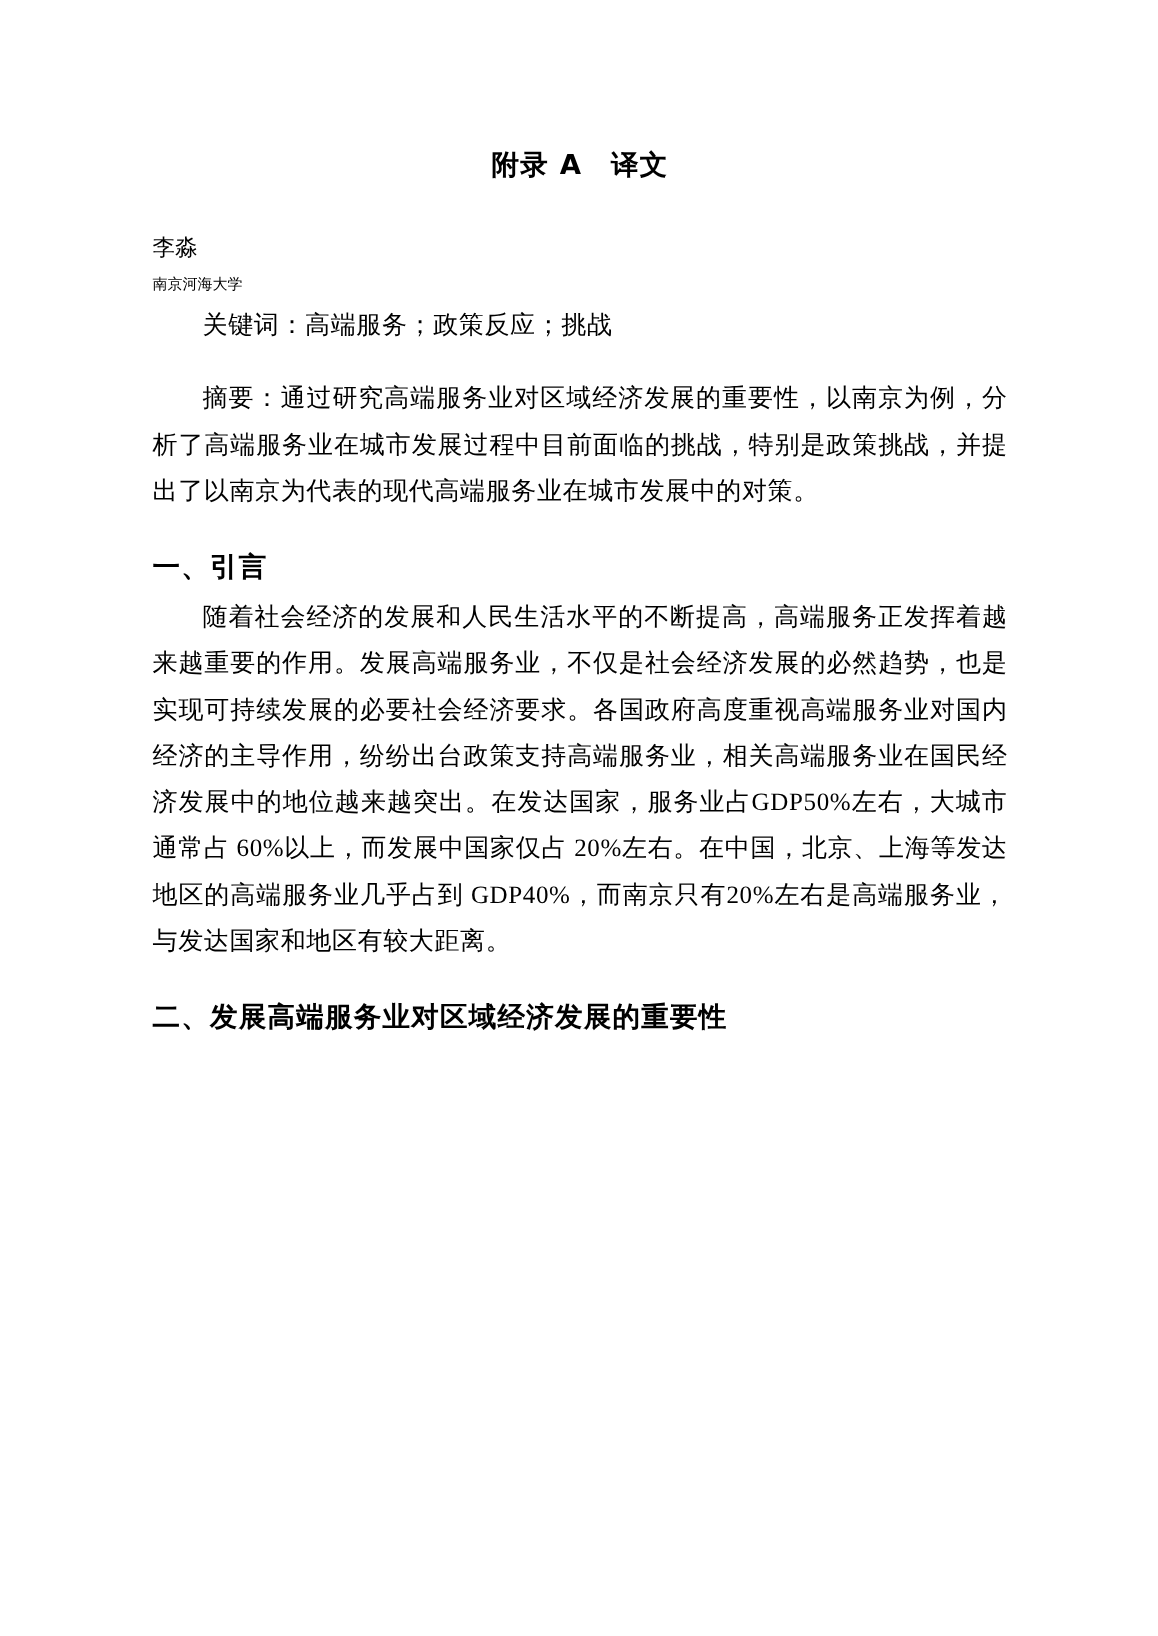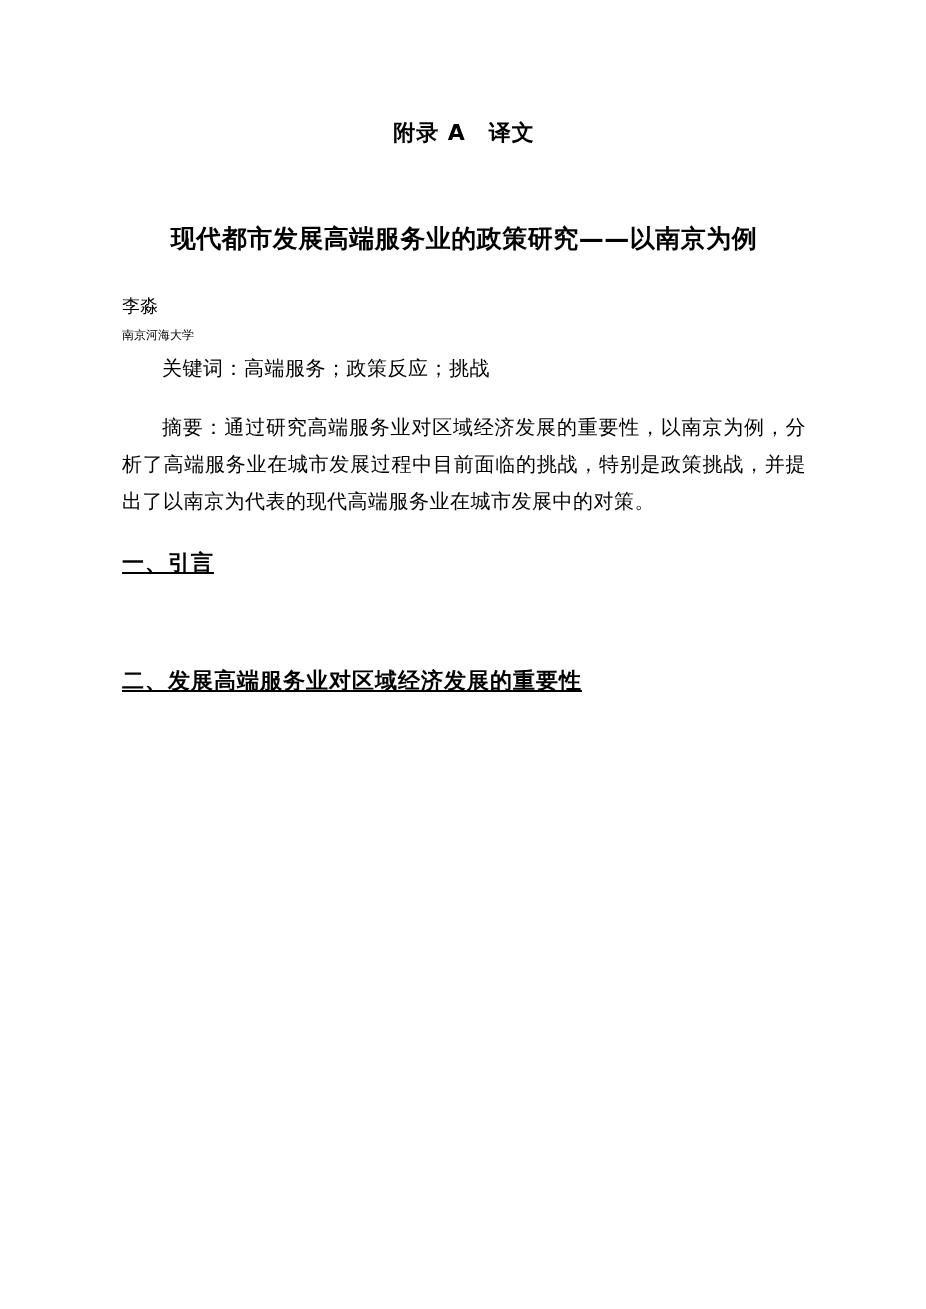--- a/index.html
+++ b/index.html
@@ -65,53 +65,52 @@
     margin-top: 0;
     text-indent: 2em;
   }
   .section-heading {
     font-family: "DejaVu Sans", "Liberation Sans", sans-serif;
     font-weight: bold;
     font-size: 22px;
     line-height: 30px;
     letter-spacing: 1px;
     text-align: left;
-    text-decoration: underline;
   }
   .section-heading.first {
     margin-top: 28px;
   }
   .section-heading.second {
-    margin-top: 88px;
+    margin-top: 28px;
   }
   .paragraph {
     margin-top: 6px;
     text-indent: 2em;
   }
   p, h1, h2, div {
     margin: 0;
   }
 </style>
 </head>
 <body>
 
 <div class="page">
 
   <h2 class="appendix-heading">附录 A　译文</h2>
 
-  <h1 class="main-title">现代都市发展高端服务业的政策研究——以南京为例</h1>
 
   <div class="author-block">
     <div class="author-name">李淼</div>
     <div class="affiliation">南京河海大学</div>
   </div>
 
   <p class="body-text keywords">关键词：高端服务；政策反应；挑战</p>
 
   <p class="body-text abstract">摘要：通过研究高端服务业对区域经济发展的重要性，以南京为例，分析了高端服务业在城市发展过程中目前面临的挑战，特别是政策挑战，并提出了以南京为代表的现代高端服务业在城市发展中的对策。</p>
 
   <h2 class="section-heading first">一、引言</h2>
 
 
+  <p class="body-text paragraph">随着社会经济的发展和人民生活水平的不断提高，高端服务正发挥着越来越重要的作用。发展高端服务业，不仅是社会经济发展的必然趋势，也是实现可持续发展的必要社会经济要求。各国政府高度重视高端服务业对国内经济的主导作用，纷纷出台政策支持高端服务业，相关高端服务业在国民经济发展中的地位越来越突出。在发达国家，服务业占GDP50%左右，大城市通常占 60%以上，而发展中国家仅占 20%左右。在中国，北京、上海等发达地区的高端服务业几乎占到 GDP40%，而南京只有20%左右是高端服务业，与发达国家和地区有较大距离。</p>
 
   <h2 class="section-heading second">二、发展高端服务业对区域经济发展的重要性</h2>
 
 </div>
 
 </body></html>

